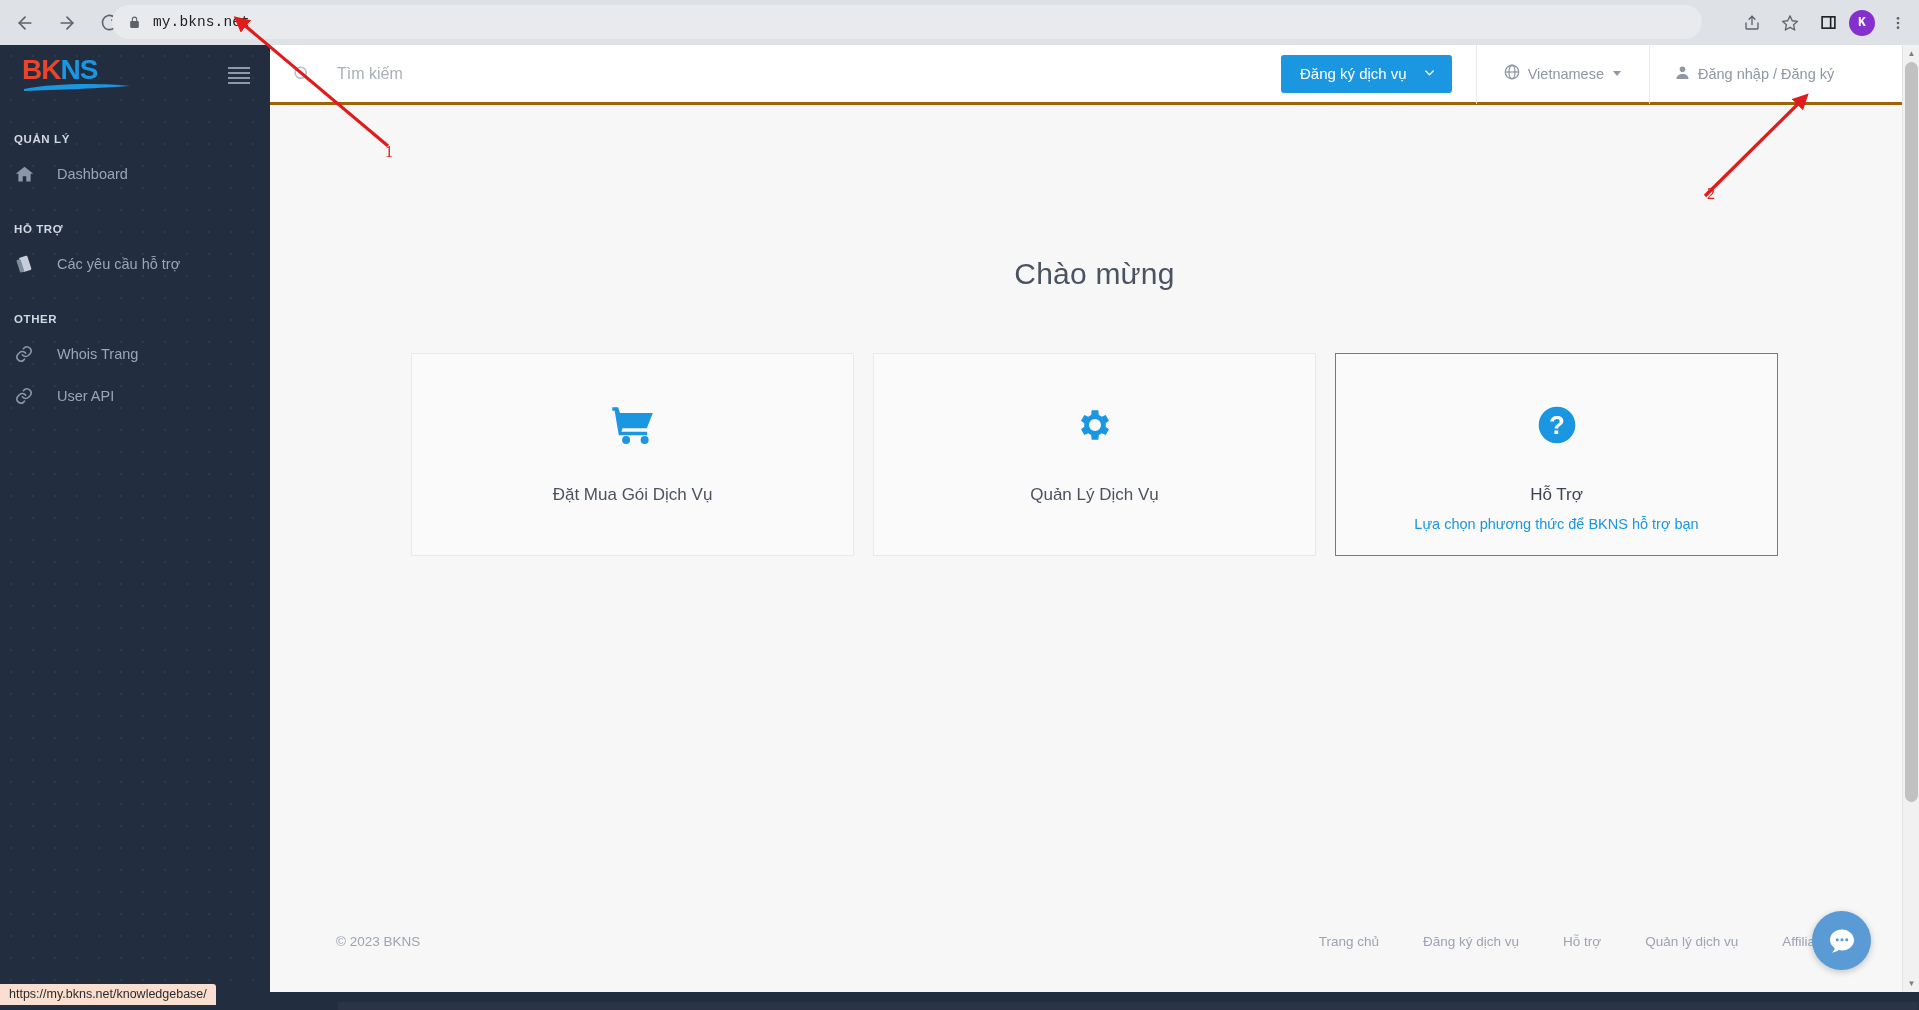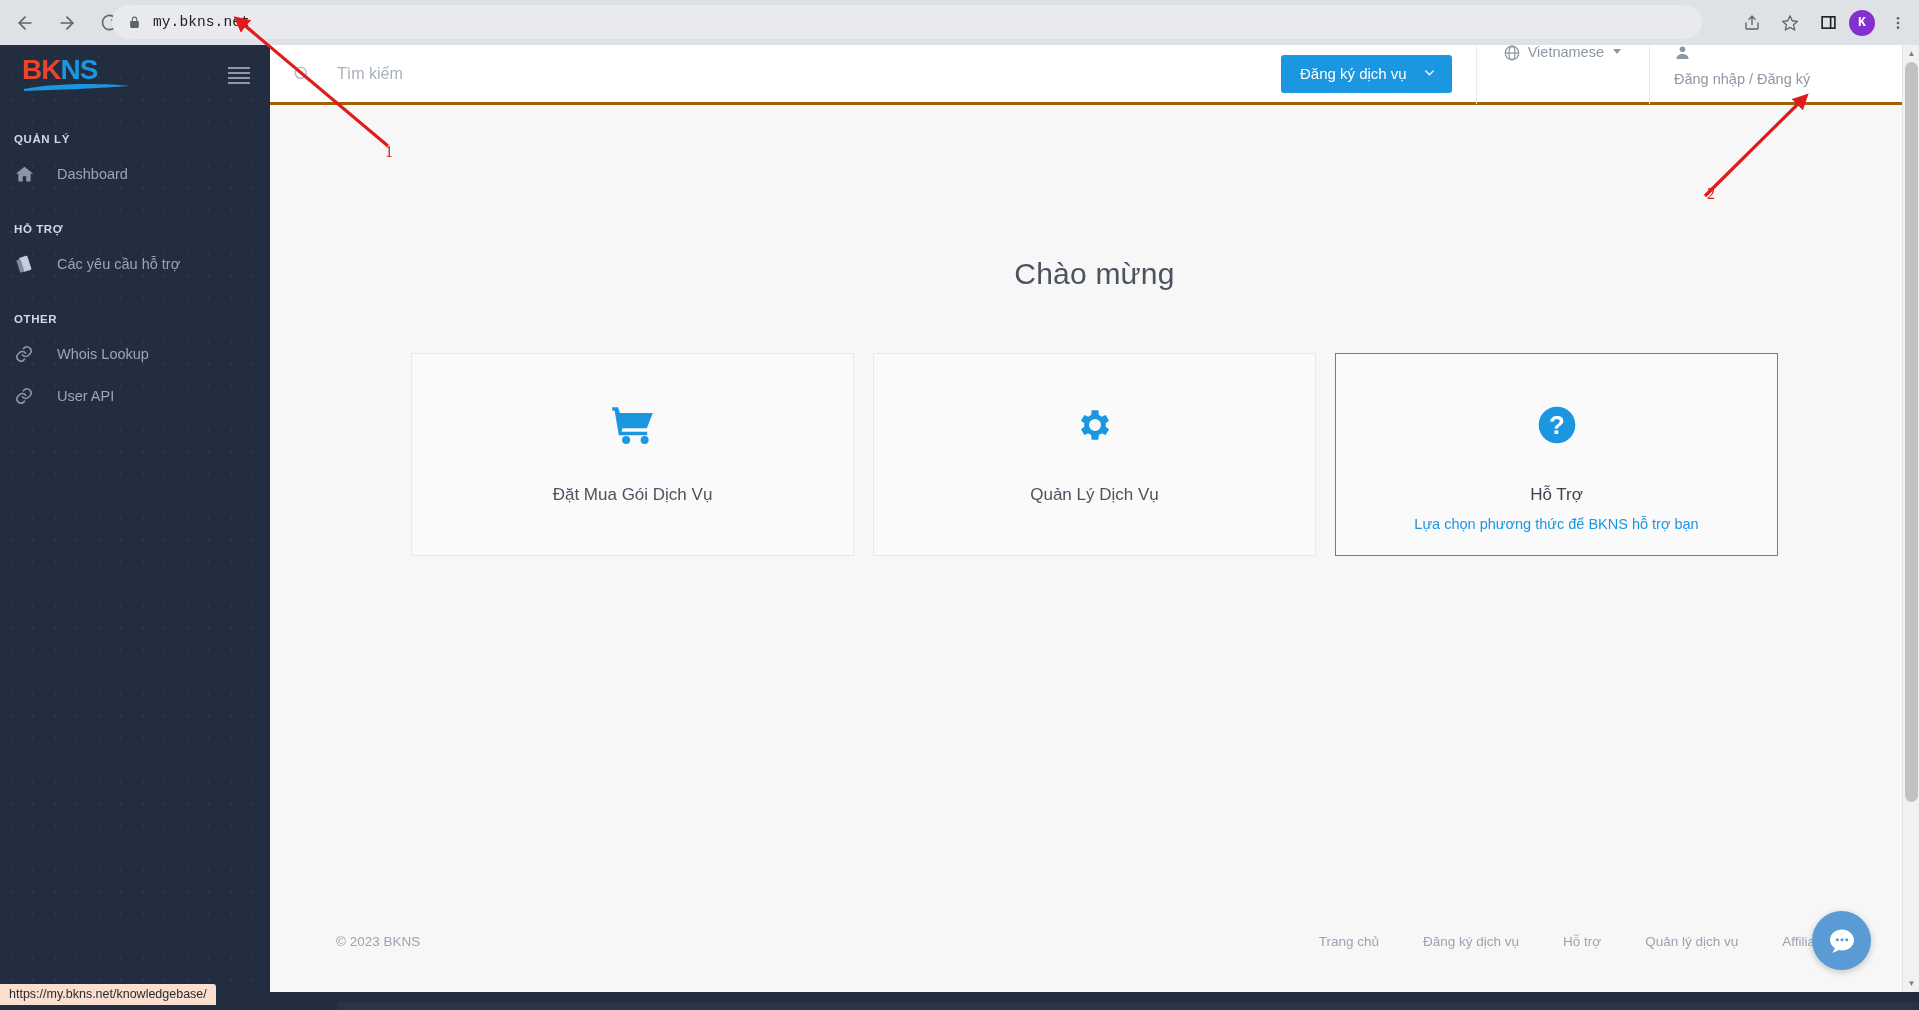--- a/index.html
+++ b/index.html
@@ -118,26 +118,26 @@
     font-family: "Liberation Sans", sans-serif; background: transparent;
   }
   #search-input::placeholder { color: #a9b0ba; }
   #register-btn {
     background: #1b96e0; color: #fff; border: none; border-radius: 3px;
     height: 38px; padding: 0 16px 0 19px; font-size: 15px; cursor: pointer;
     display: flex; align-items: center; gap: 16px;
     font-family: "Liberation Sans", sans-serif; margin-right: 24px;
   }
   .topbar-cell {
-    height: 60px; display: flex; 
+    height: 60px; display: flex; align-items: center;
     padding: 0 22px; border-left: 1px solid #eaeaea;
     color: #8f97a4; font-size: 14.5px; cursor: pointer; gap: 7px;
   }
   #lang-cell { padding: 0 26px; }
-  #login-cell { padding: 0 26px 0 24px; width: 270px; flex-direction: column; }
+  #login-cell { padding: 0 26px 0 24px; width: 270px; }
 
   
   #content {
     position: absolute; left: 270px; top: 60px;
     width: 1649px; height: 905px;
   }
   #welcome-title {
     text-align: center; font-size: 30px; color: #4b5360;
     font-weight: normal; margin-top: 152px; letter-spacing: .2px;
   }
@@ -320,21 +320,21 @@
     </div>
 
     <div class="nav-section-title">OTHER</div>
     <div class="nav-item">
       <span class="nav-icon">
         <svg width="20" height="20" viewBox="0 0 24 24" fill="none" stroke="currentColor" stroke-width="1.9" stroke-linecap="round">
             <path d="M10 13a5 5 0 0 0 7.5.5l2-2a5 5 0 0 0-7-7l-1.2 1.1"></path>
             <path d="M14 11a5 5 0 0 0-7.5-.5l-2 2a5 5 0 0 0 7 7L12.7 18"></path>
           </svg>
       </span>
-      <span class="nav-label">Whois Lookup</span>
+      <span class="nav-label">Whois Trang</span>
     </div>
     <div class="nav-item">
       <span class="nav-icon">
         <svg width="20" height="20" viewBox="0 0 24 24" fill="none" stroke="currentColor" stroke-width="1.9" stroke-linecap="round">
             <path d="M10 13a5 5 0 0 0 7.5.5l2-2a5 5 0 0 0-7-7l-1.2 1.1"></path>
             <path d="M14 11a5 5 0 0 0-7.5-.5l-2 2a5 5 0 0 0 7 7L12.7 18"></path>
           </svg>
       </span>
       <span class="nav-label">User API</span>
     </div>

